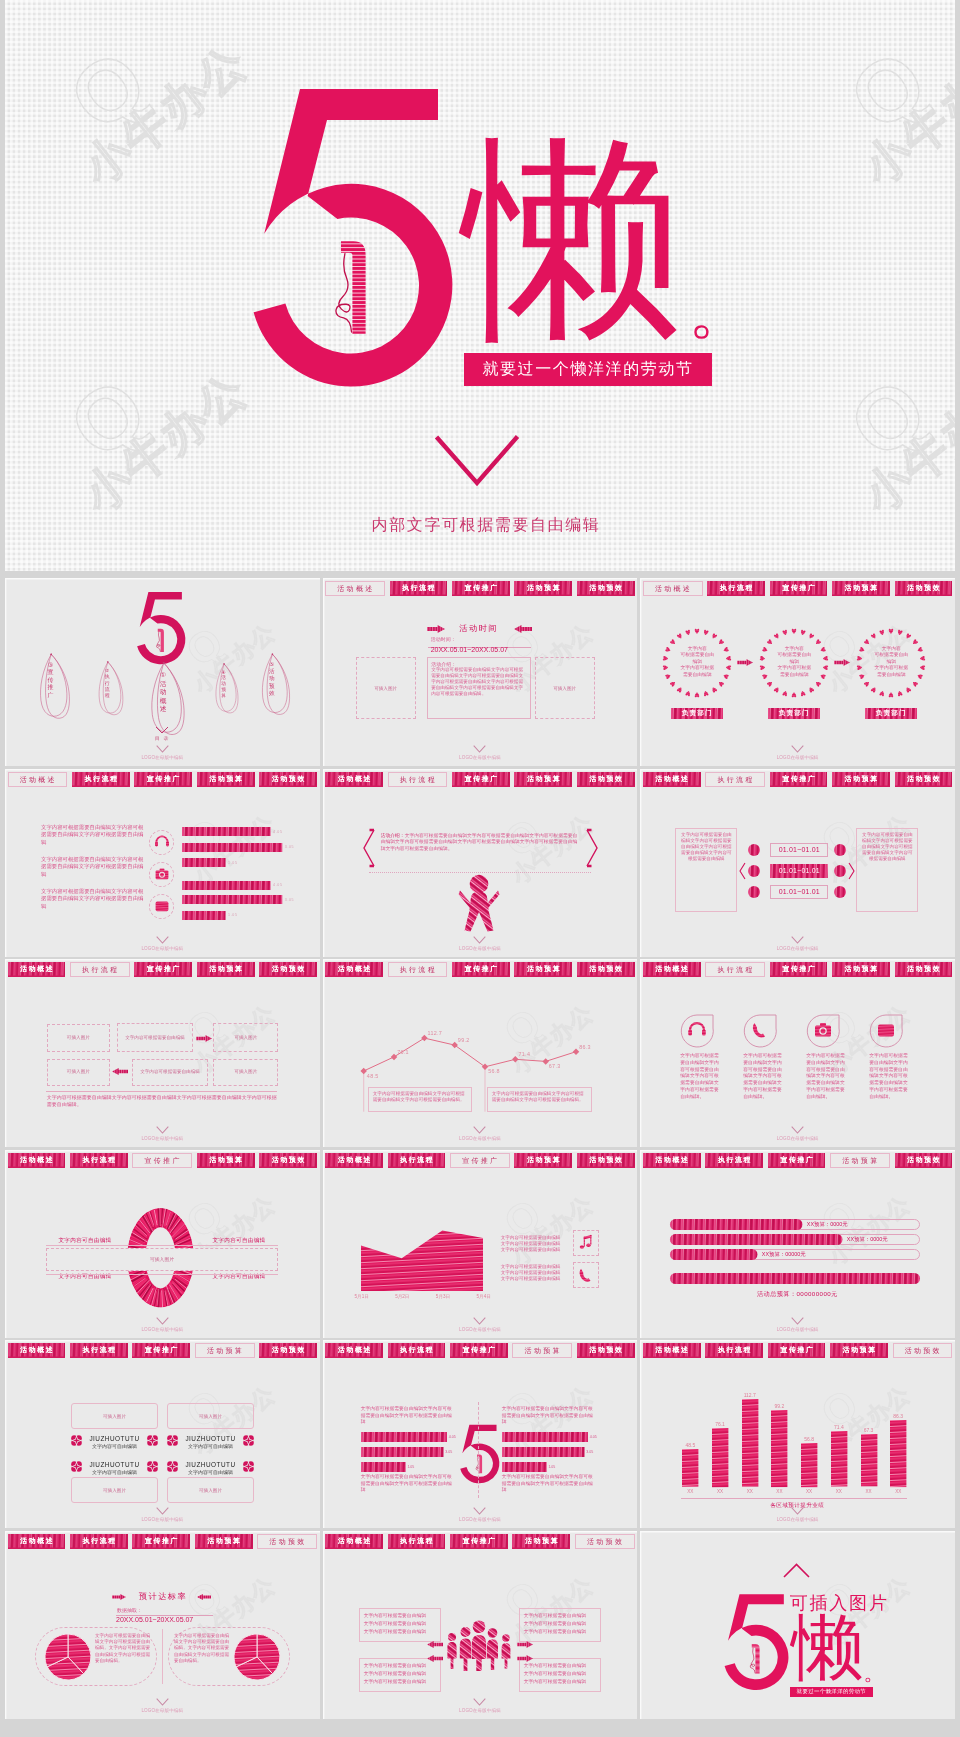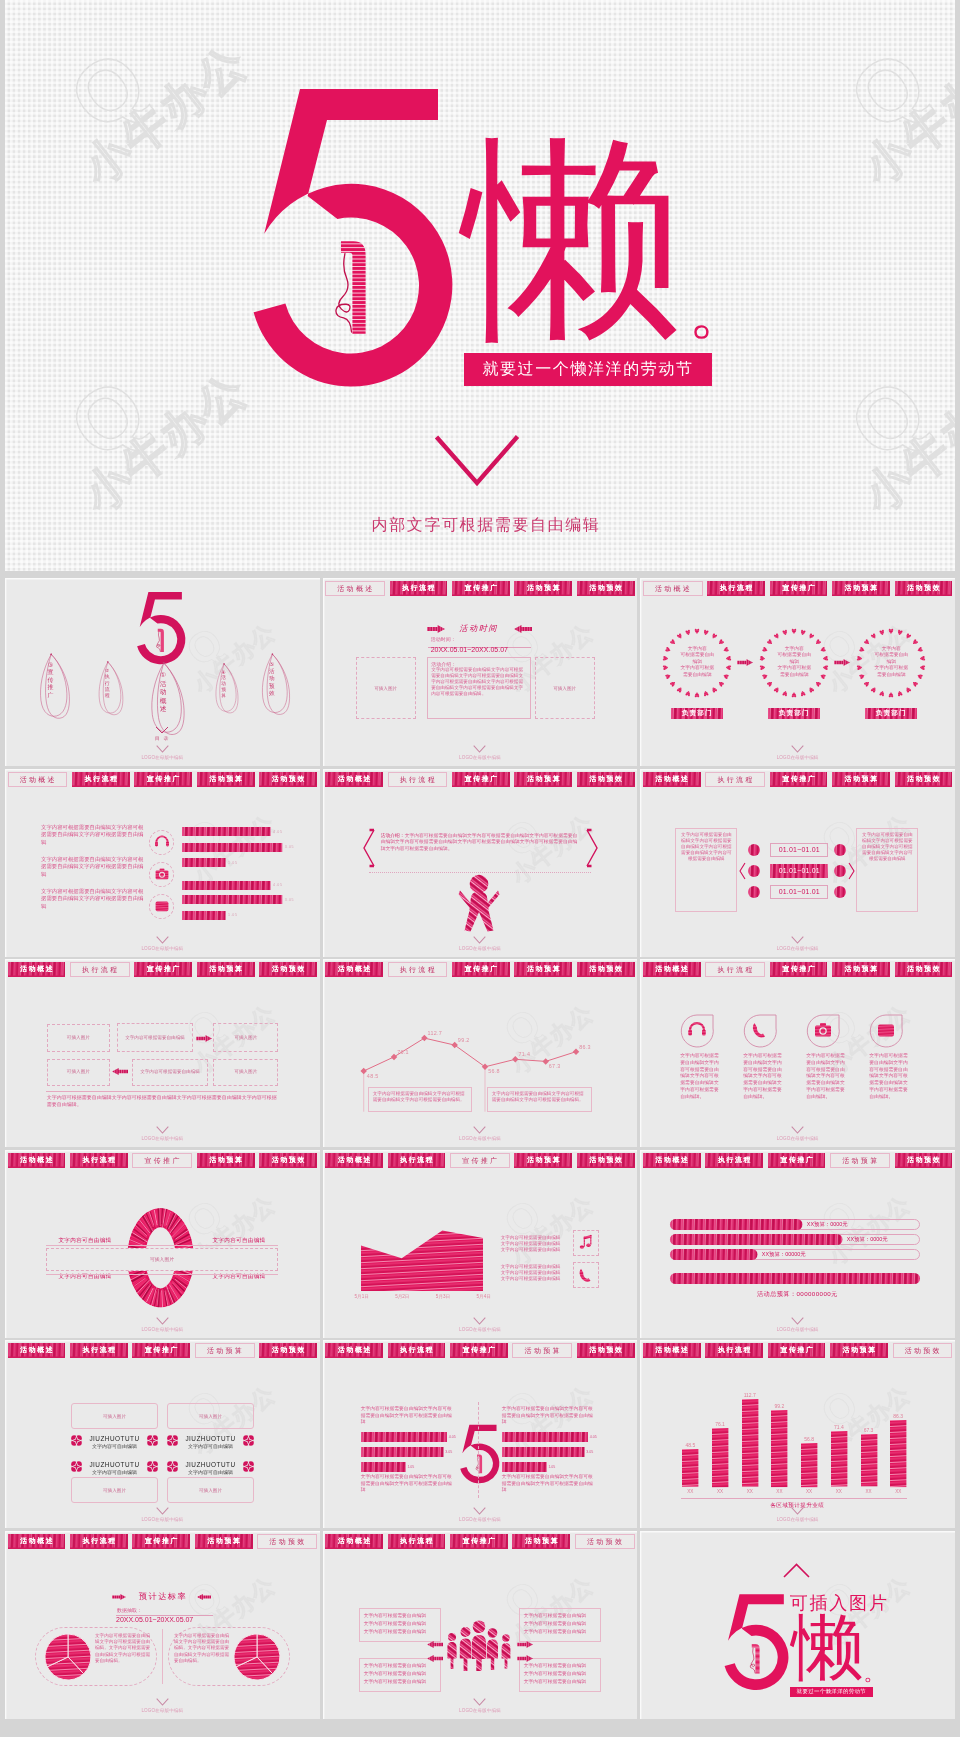--- a/index.html
+++ b/index.html
@@ -293,21 +293,21 @@
               </svg>
               <span class="lbl">活动预效</span>
             </div>
           </div>
           <svg style="position:absolute;left:104px;top:47px" width="18" height="8" viewBox="0 0 24 10" preserveAspectRatio="none">
             <path d="M0 2.6 L14 2.6 L14 0 L24 5 L14 10 L14 7.4 L0 7.4 Z" fill="url(#scratchV)"></path>
           </svg>
           <svg style="position:absolute;left:191px;top:47px" width="18" height="8" viewBox="0 0 24 10" preserveAspectRatio="none">
             <path d="M24 2.6 L10 2.6 L10 0 L0 5 L10 10 L10 7.4 L24 7.4 Z" fill="url(#scratchV)"></path>
           </svg>
-          <div class="ttl" style="position: absolute; left: 128px; top: 46px; width: 56px; text-align: center; font-style: italic;">活动时间</div>
+          <div class="ttl" style="position: absolute; left: 128px; top: 46px; width: 56px; text-align: center;">活动时间</div>
           <div class="fieldlbl" style="position: absolute; left: 108px; top: 58px;">活动时间：</div>
           <div style="position:absolute;left:105px;top:68.7px;width:103px;height:1px;background:#e0a0ba"></div>
           <div class="fieldval" style="position: absolute; left: 108px; top: 68px;">20XX.05.01~20XX.05.07</div>
           <div class="ph" style="position: absolute; left: 33px; top: 79px; width: 60px; height: 62px; font-size: 4.6px;">可插入图片</div>
           <div class="ph" style="position: absolute; left: 212px; top: 79px; width: 60px; height: 62px; font-size: 4.6px;">可插入图片</div>
           <div class="dbox" style="position: absolute; left: 104px; top: 79px; width: 104px; height: 62px; padding: 2.5px 3.5px;">
             <div class="fieldlbl">活动介绍：</div>
             <div class="tx" style="font-size: 4.6px; line-height: 6.1px;">文字内容可根据需要自由编辑文字内容可根据需要自由编辑文字内容可根据需要自由编辑文字内容可根据需要自由编辑文字内容可根据需要自由编辑文字内容可根据需要自由编辑文字内容可根据需要自由编辑。</div>
           </div>
           <div class="ftr">

